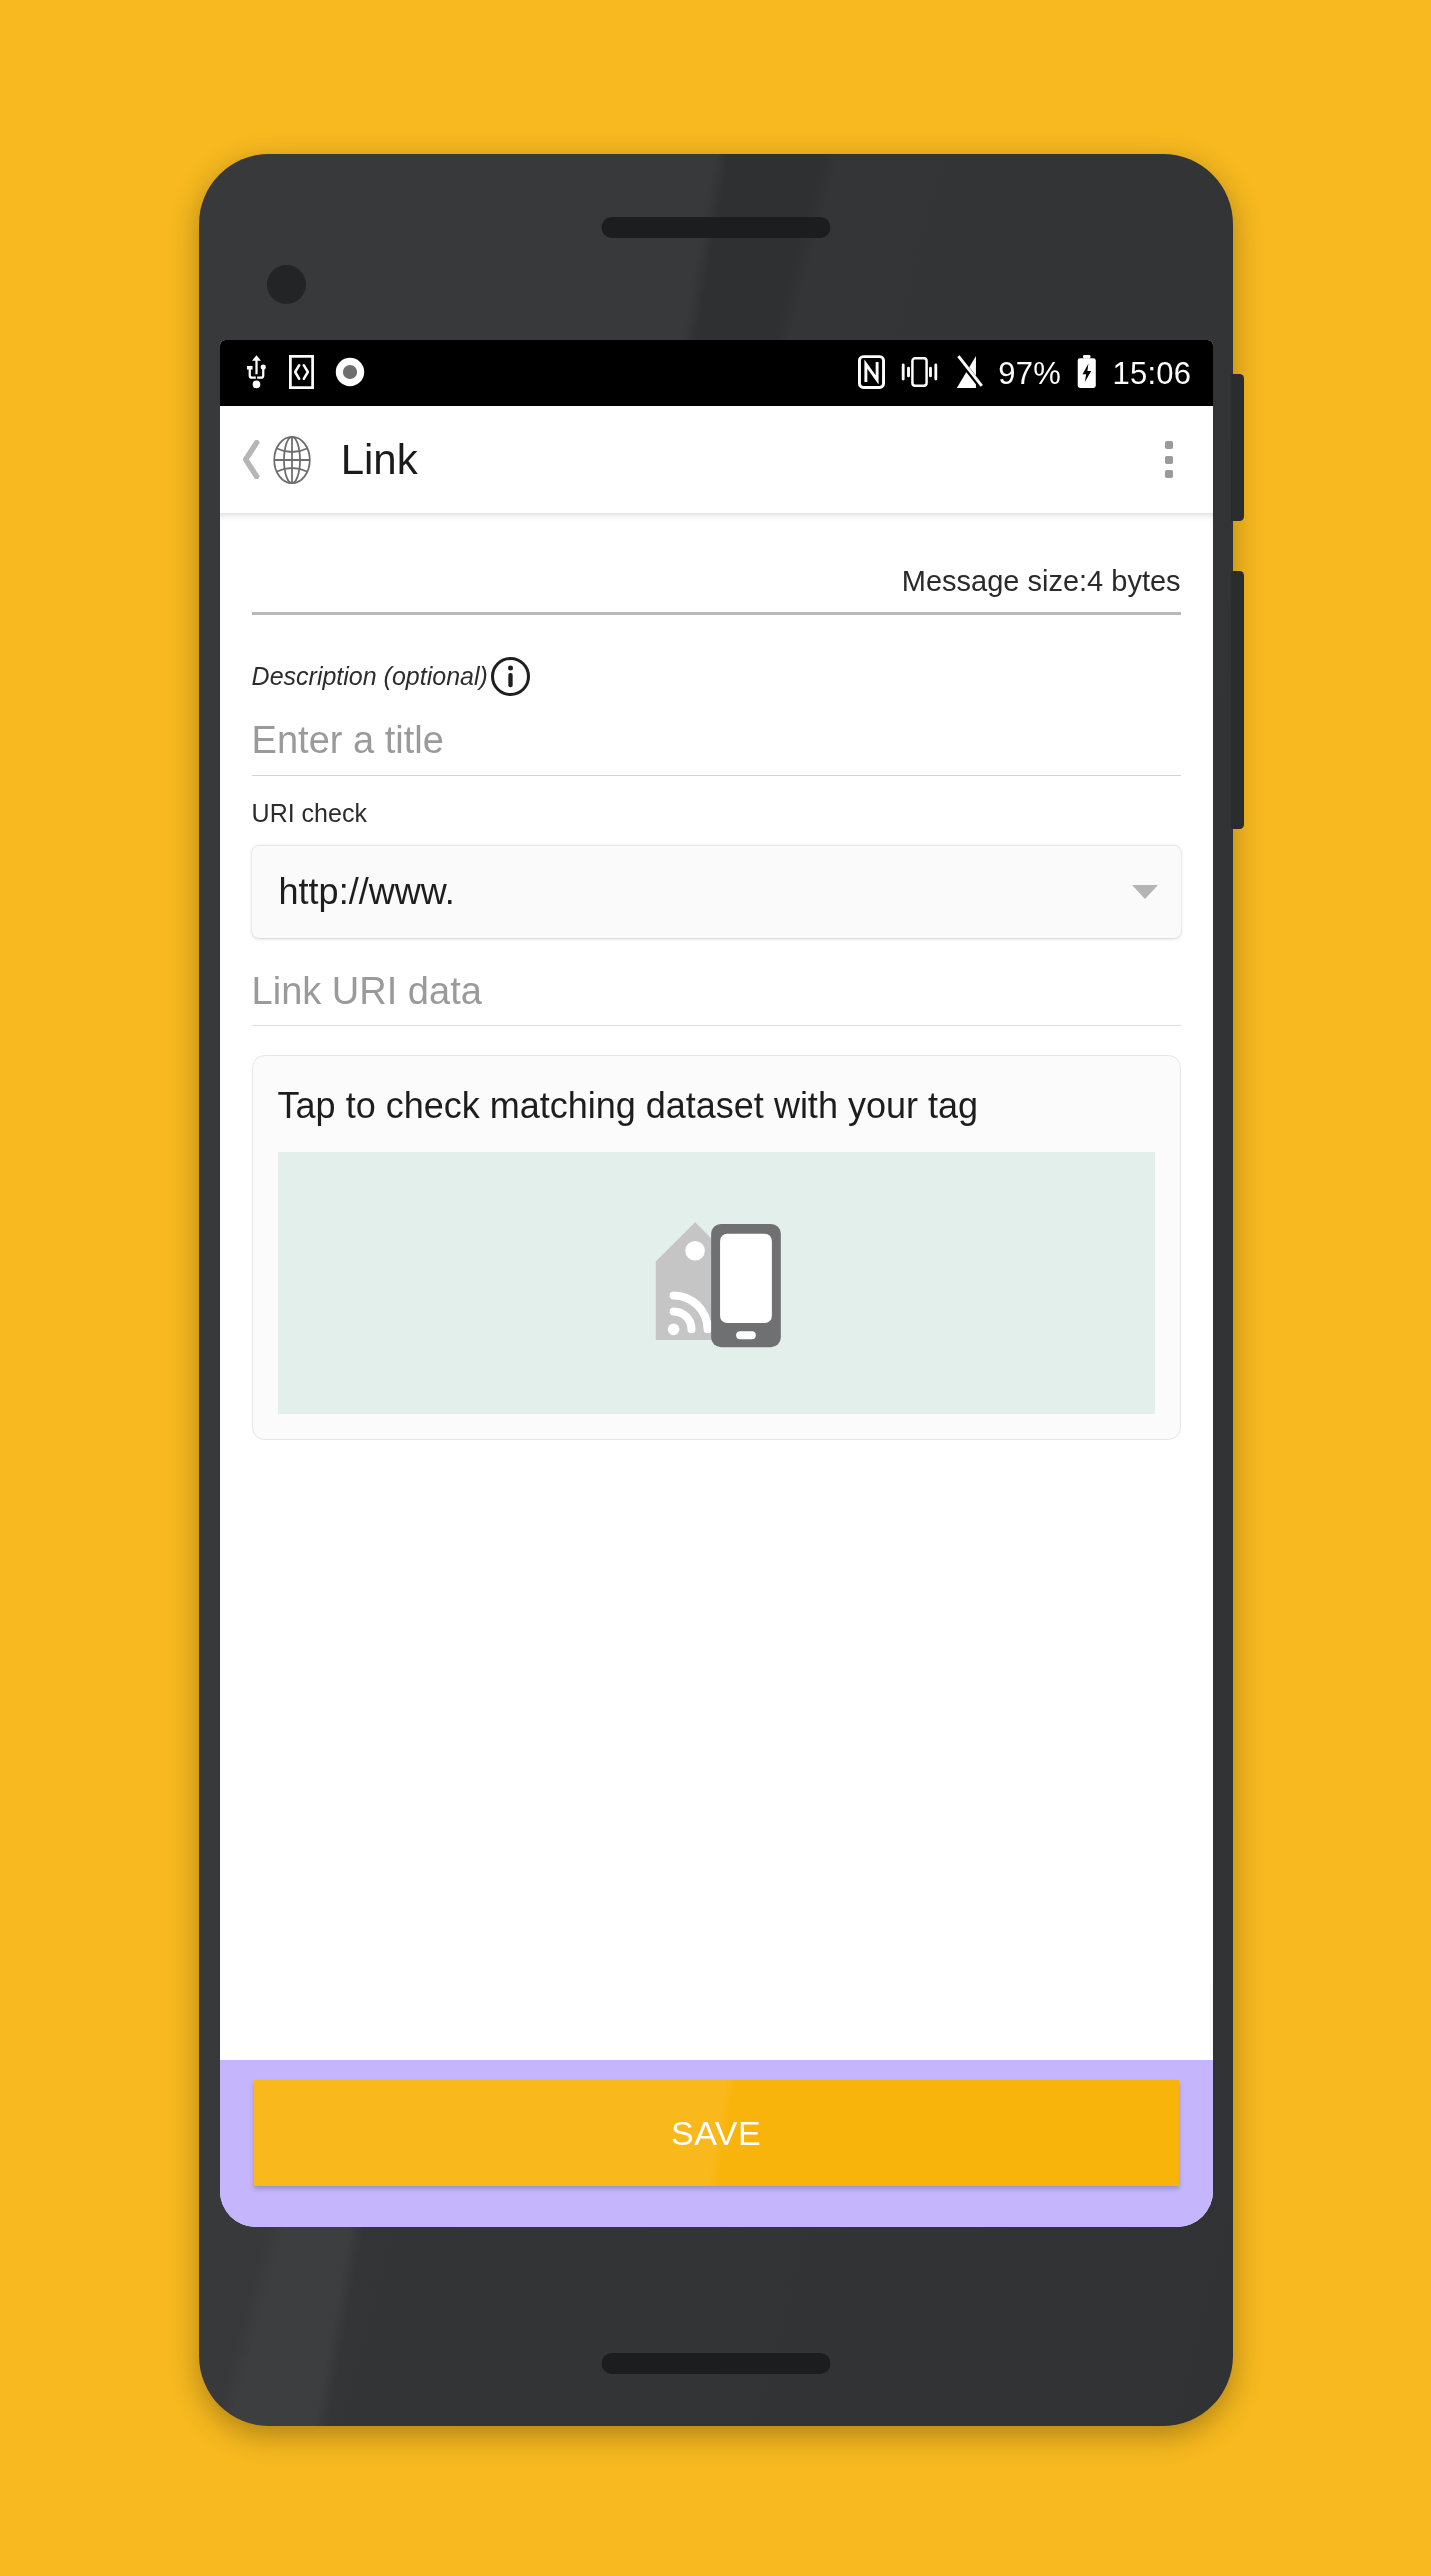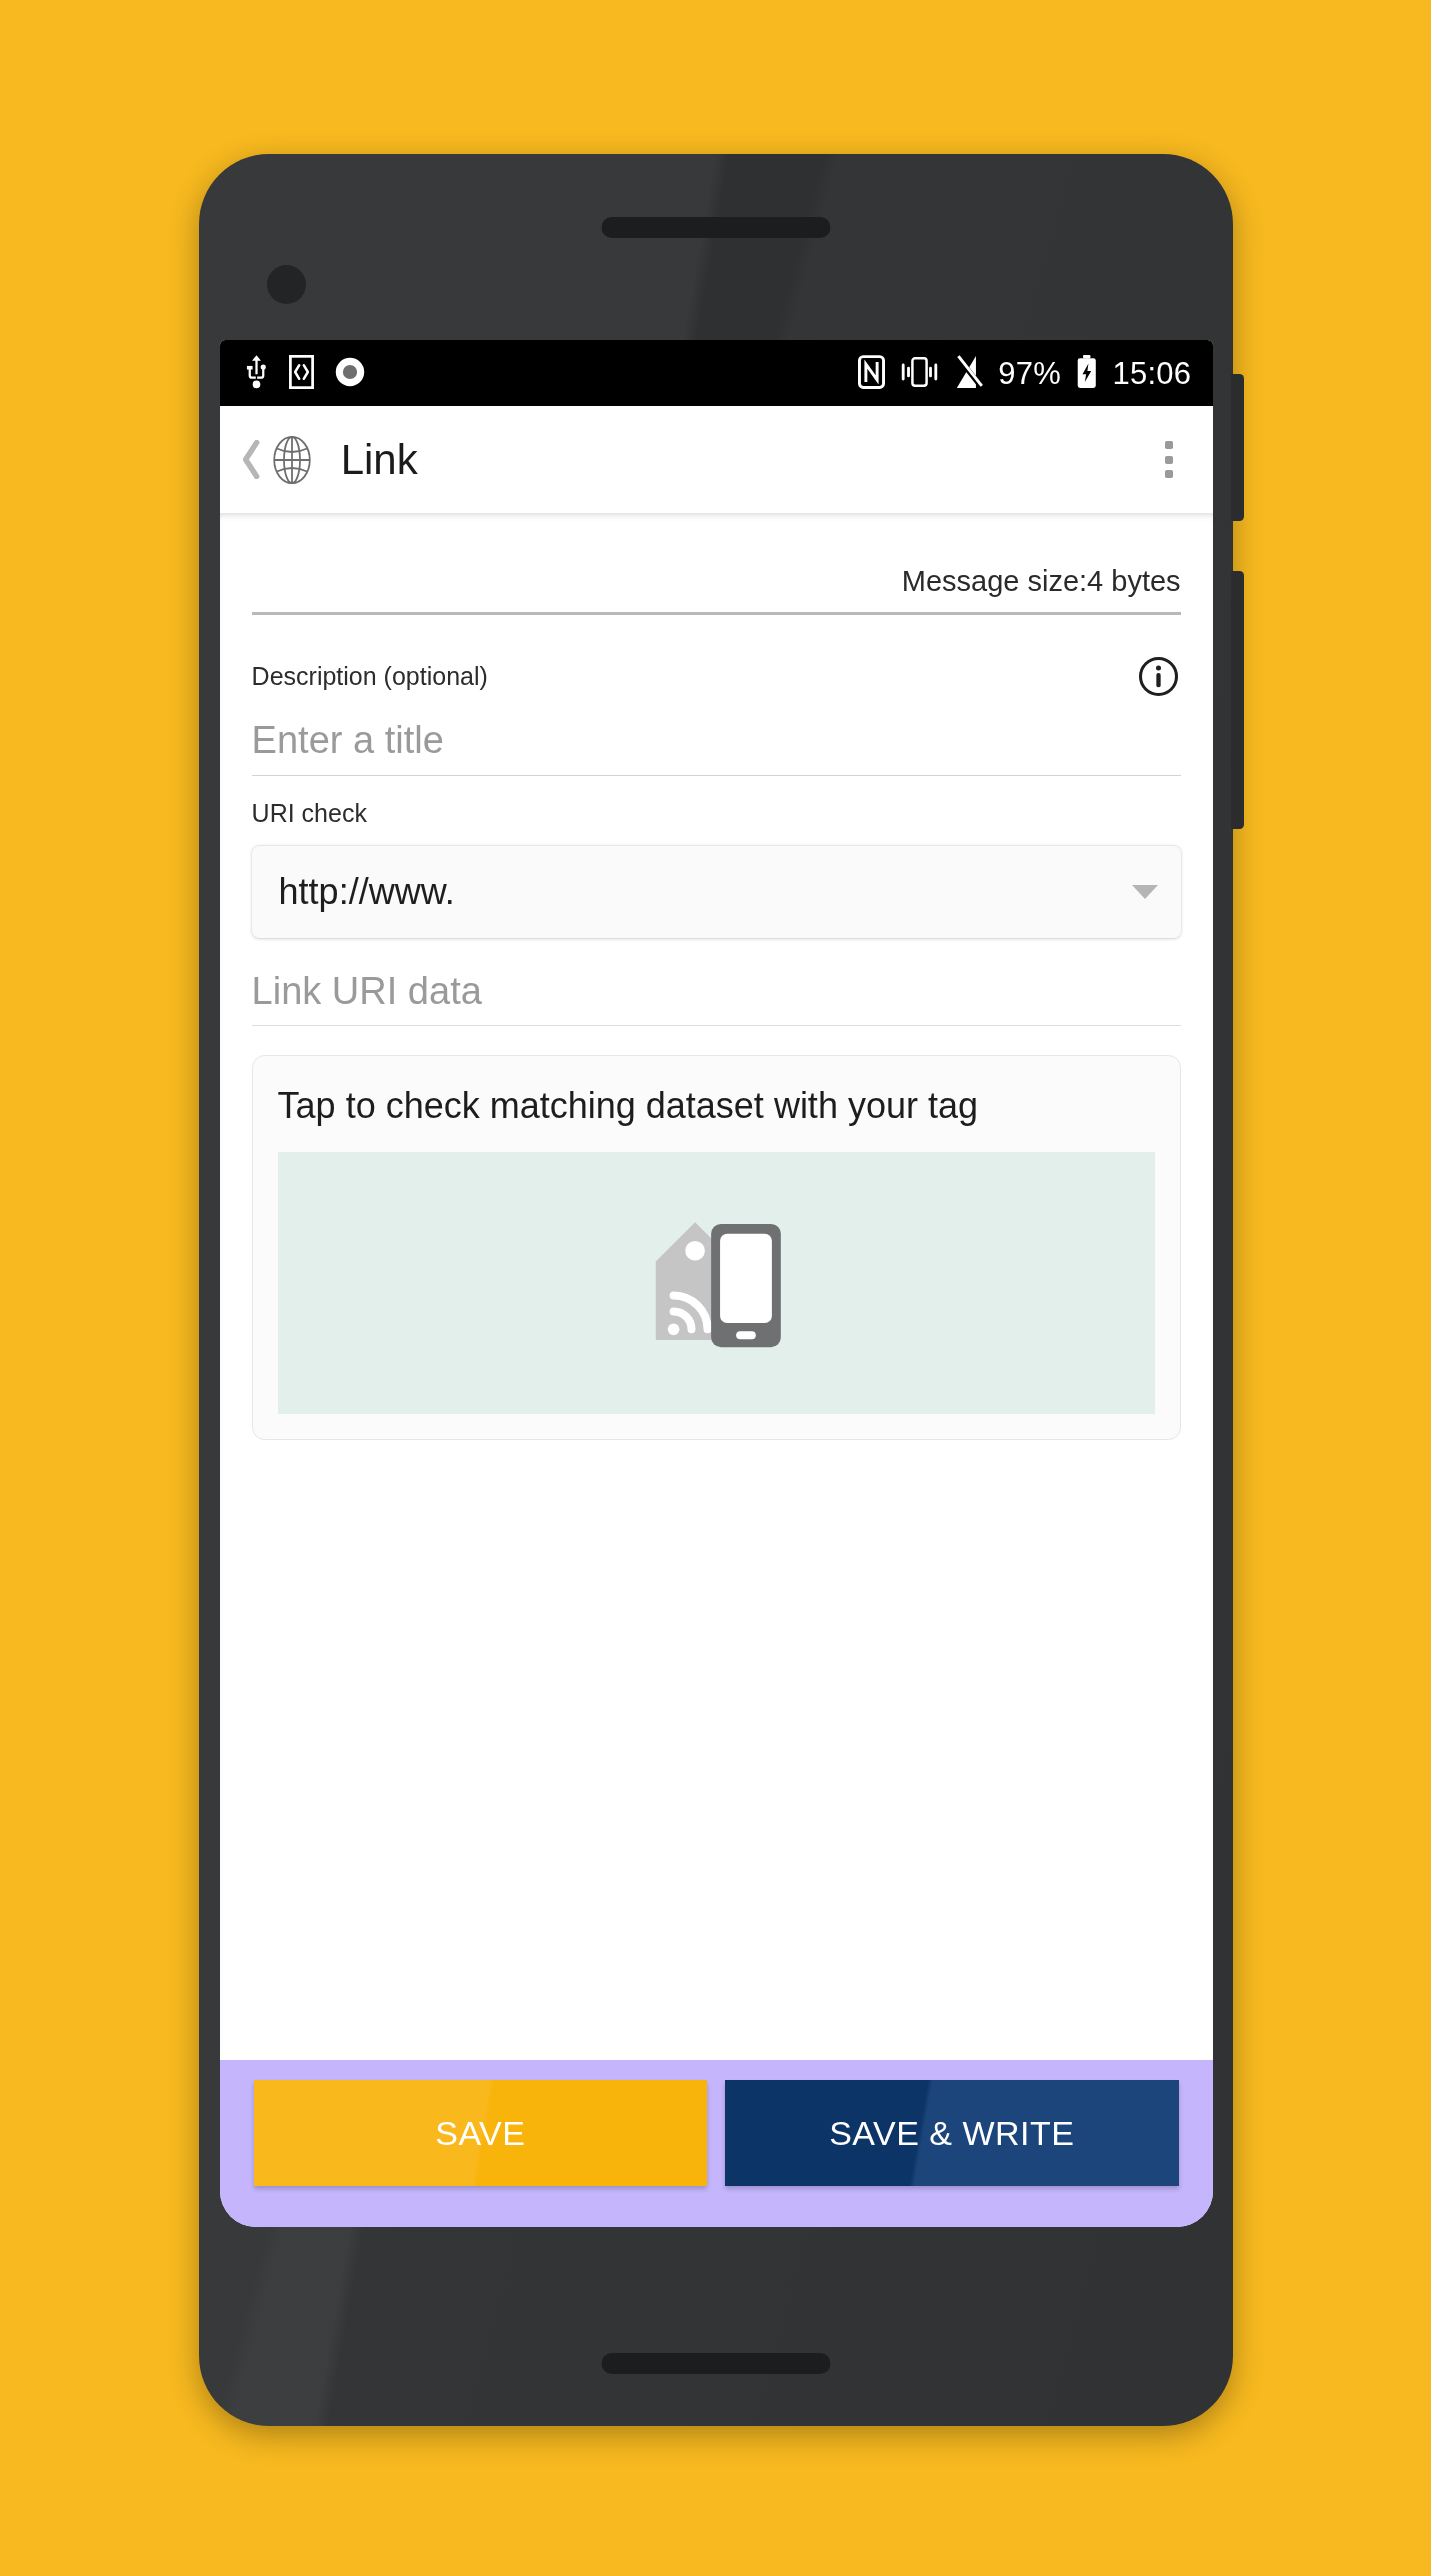--- a/index.html
+++ b/index.html
@@ -167,21 +167,22 @@
   }
   .divider {
     height: 2.7px;
     background: #b9b9b9;
     margin-bottom: 39px;
   }
 
   .field-label-row {
     display: flex;
     align-items: center;
-    justify-content: space-between;
+    justify-content: flex-start;
+    font-style: italic;
   }
   .field-label {
     font-size: 25px;
     color: #2c2c2c;
   }
   .info-icon { cursor: pointer; display: flex; }
 
   .text-field {
     margin-top: 21.5px;
     border-bottom: 1.8px solid #d3d3d3;
@@ -439,18 +440,17 @@
               <rect x="104" y="130" width="22" height="9" rx="4.5" fill="#ffffff"></rect>
             </svg>
           </span>
         </div>
       </div>
 
     </div>
 
     <div class="actions">
       <button class="btn btn-save">SAVE</button>
-      <button class="btn btn-write">SAVE &amp; WRITE</button>
     </div>
 
   </div>
 </div>
 
 
 </body></html>

